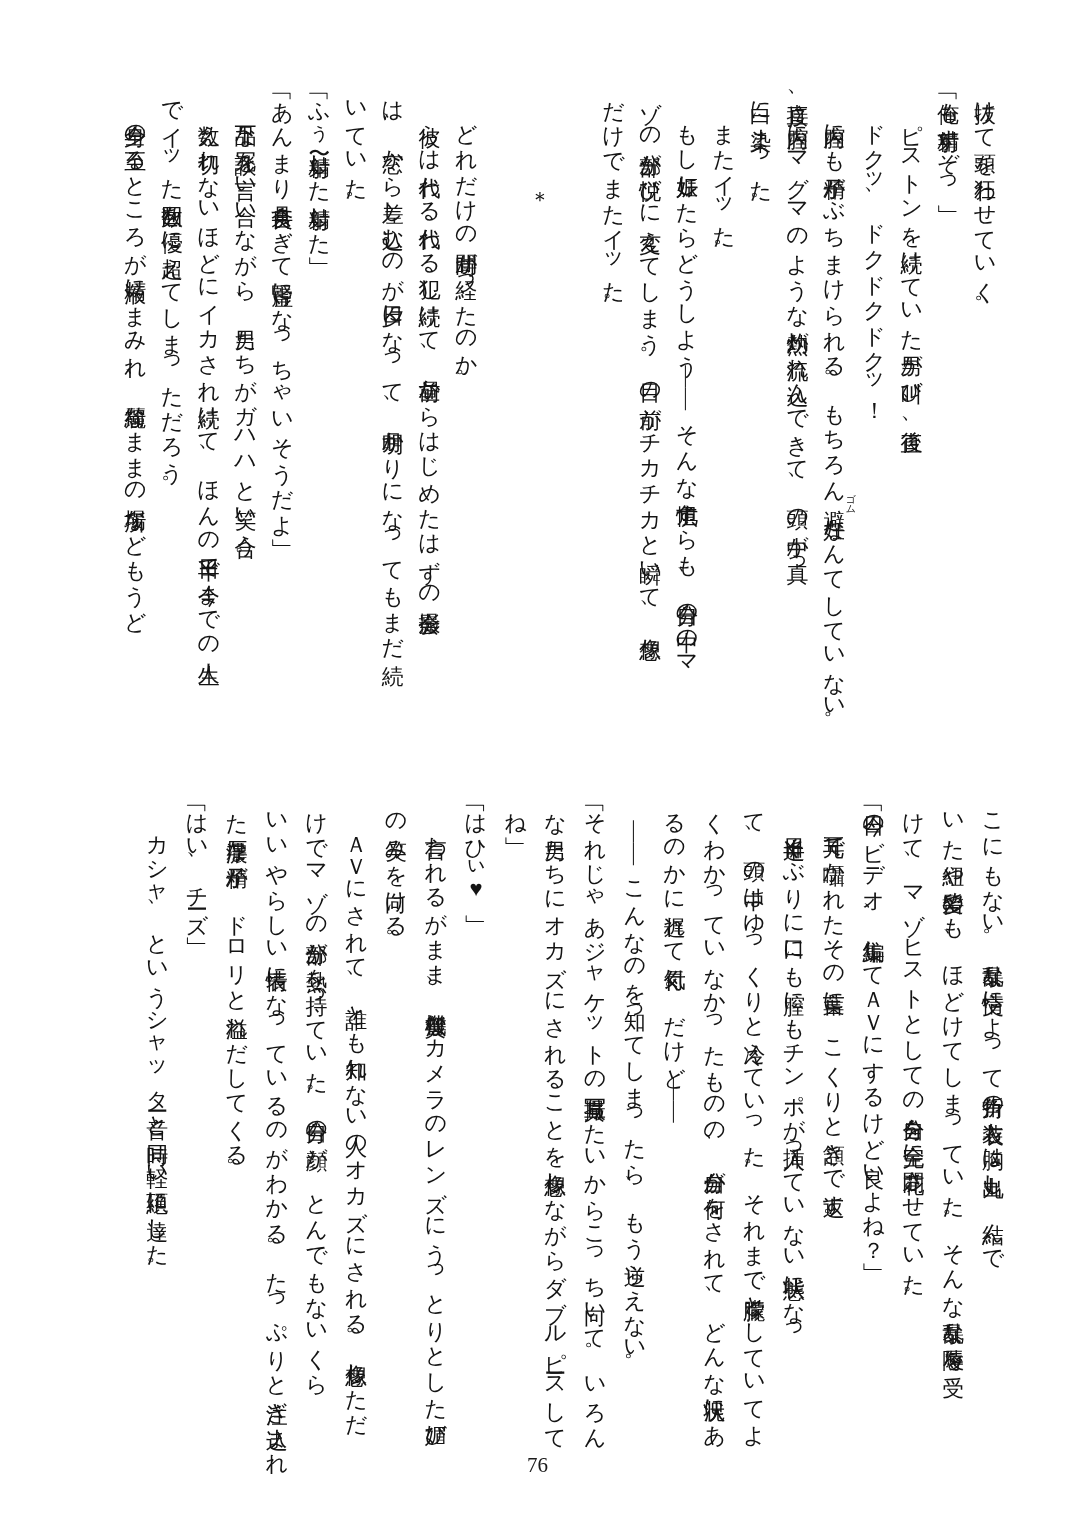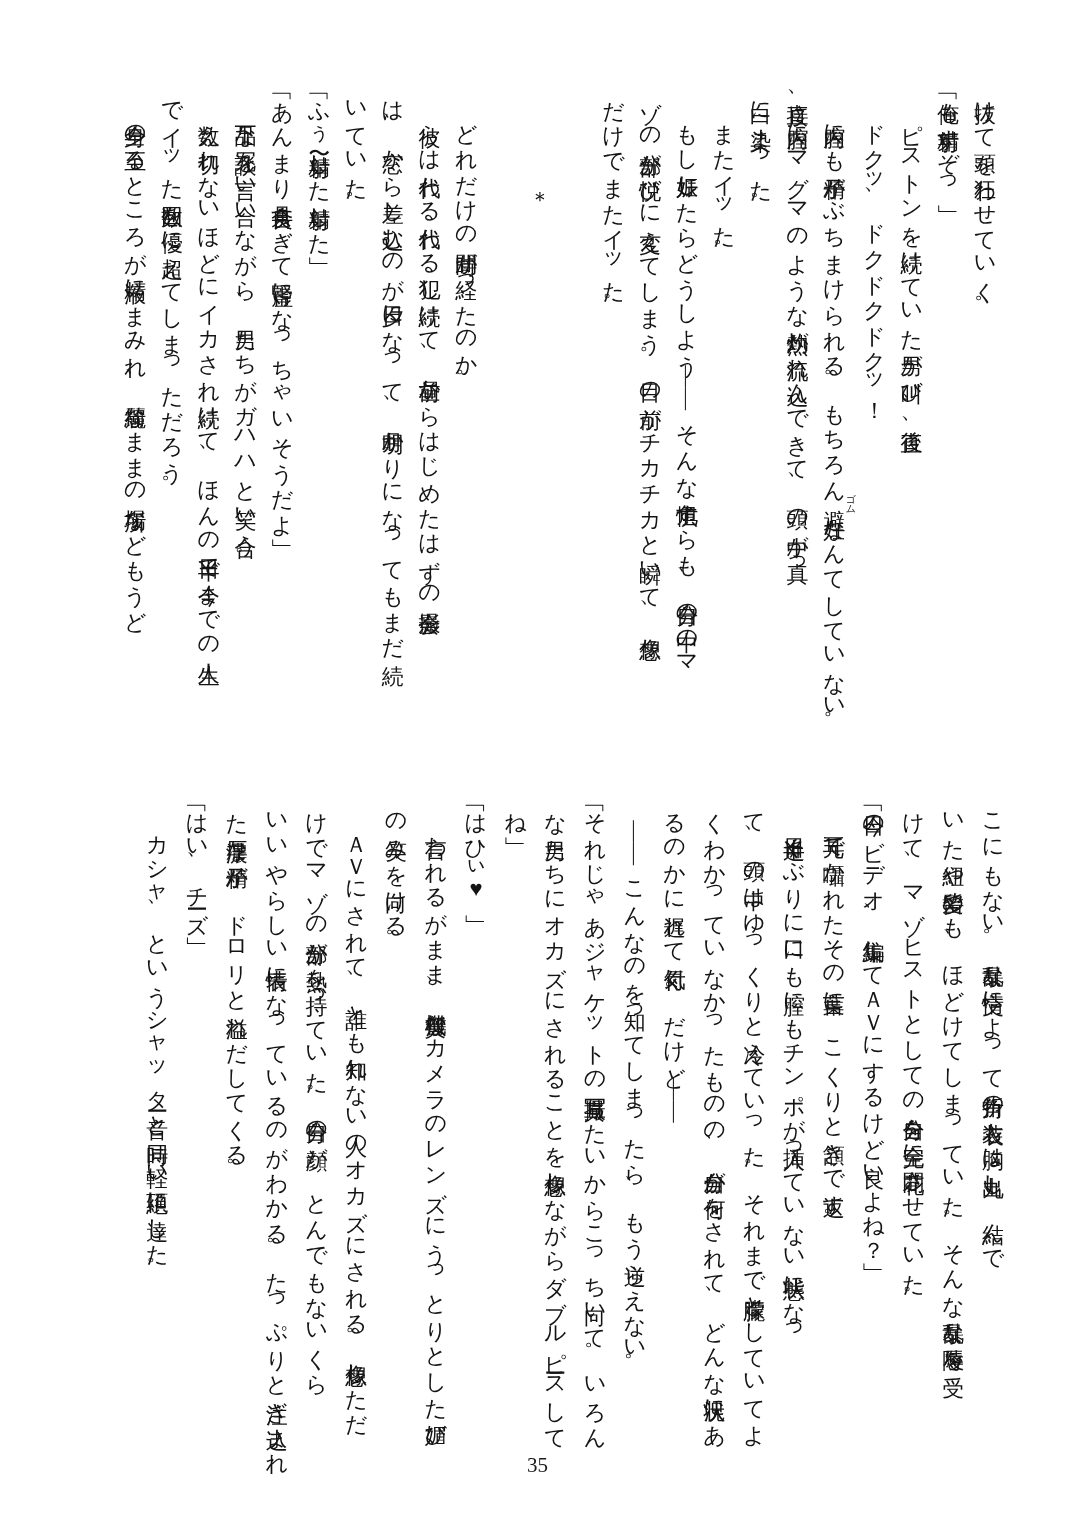--- a/index.html
+++ b/index.html
@@ -61,15 +61,15 @@
 </style>
 </head>
 <body>
 
 <div class="page">
 
   <div class="text-block block-top" id="block-top"><div class="line">抜けて頭を狂わせていく。</div><div class="line">「俺も射精すぞっ」</div><div class="line">　ピストンを続けていた男が叫び、直後、</div><div class="line">　ドクッ、ドクドクドクッ！</div><div class="line">　膣内にも精子がぶちまけられる。もちろん<ruby>避妊<rt>ゴム</rt></ruby>なんてしていない。</div><div class="line">直接、膣内にマグマのような灼熱が流れ込んできて、頭の中が真っ</div><div class="line">白に染まった。</div><div class="line">　またイッた。</div><div class="line">　もし妊娠したらどうしよう――そんな危惧すらも、自分の中のマ</div><div class="line">ゾの部分が悦びに変えてしまう。目の前がチカチカと瞬いて、想像</div><div class="line">だけでまたイッた。</div><div class="line">　</div><div class="line">　　　　＊</div><div class="line">　</div><div class="line">　どれだけの時間が経ったのか。</div><div class="line">　彼らは代わる代わる犯し続けて、昼前からはじめたはずの撮影会</div><div class="line">は、窓から差し込むのが夕日になって、月明かりになってもまだ続</div><div class="line">いていた。</div><div class="line">「ふぅ〜射精した射精した」</div><div class="line">「あんまり具合良すぎて腎虚になっちゃいそうだよ」</div><div class="line">　下品な冗談を言い合いながら、男たちがガハハと笑い合う。</div><div class="line">　数え切れないほどにイカされ続けて、ほんの半日で今までの人生</div><div class="line">でイッた回数を優に超えてしまっただろう。</div><div class="line">　全身の至るところが精液にまみれ、綺麗なままの場所などもうど</div></div>
 
   <div class="text-block block-bottom" id="block-bottom"><div class="line">こにもない。乱暴な情交によって折角の衣装も胸は丸出し、結んで</div><div class="line">いた紐や髪留めも、ほどけてしまっていた。そんな乱暴な陵辱を受</div><div class="line">けて、マゾヒストとしての自分を完全に開花させていた。</div><div class="line">「今日のビデオ、編集してＡＶにするけど良いよね？」</div><div class="line">　耳元で囁かれたその言葉に、こくりと頷きで返す。</div><div class="line">　半日近くぶりに口にも膣にもチンポが挿入っていない状態になっ</div><div class="line">て、頭の中はゆっくりと冷えていった。それまで朦朧としていてよ</div><div class="line">くわかっていなかったものの、自分が何をされて、どんな状況にあ</div><div class="line">るのかに遅れて気付く。だけど――</div><div class="line">　――こんなのを知ってしまったら、もう逆らえない。</div><div class="line">「それじゃあジャケットの写真撮りたいからこっち向いて。いろん</div><div class="line">な男たちにオカズにされることを想像しながらダブルピースして</div><div class="line">ね」</div><div class="line">「はひぃ♥」</div><div class="line">　言われるがまま、無機質なカメラのレンズにうっとりとした媚び</div><div class="line">の笑みを向ける。</div><div class="line">　ＡＶにされて、誰とも知れない人のオカズにされる。想像しただ</div><div class="line">けでマゾの部分が熱を持っていた。自分の顔が、とんでもないくら</div><div class="line">いいやらしい表情になっているのがわかる。たっぷりと注ぎ込まれ</div><div class="line">た濃厚な精子が、ドロリと溢れだしてくる。</div><div class="line">「はい、チーズ」</div><div class="line">　カシャ、というシャッター音と同時、軽い絶頂に達した。</div></div>
 
-  <div class="page-number">35</div>
+  <div class="page-number">76</div>
 
 </div>
 
 </body></html>

